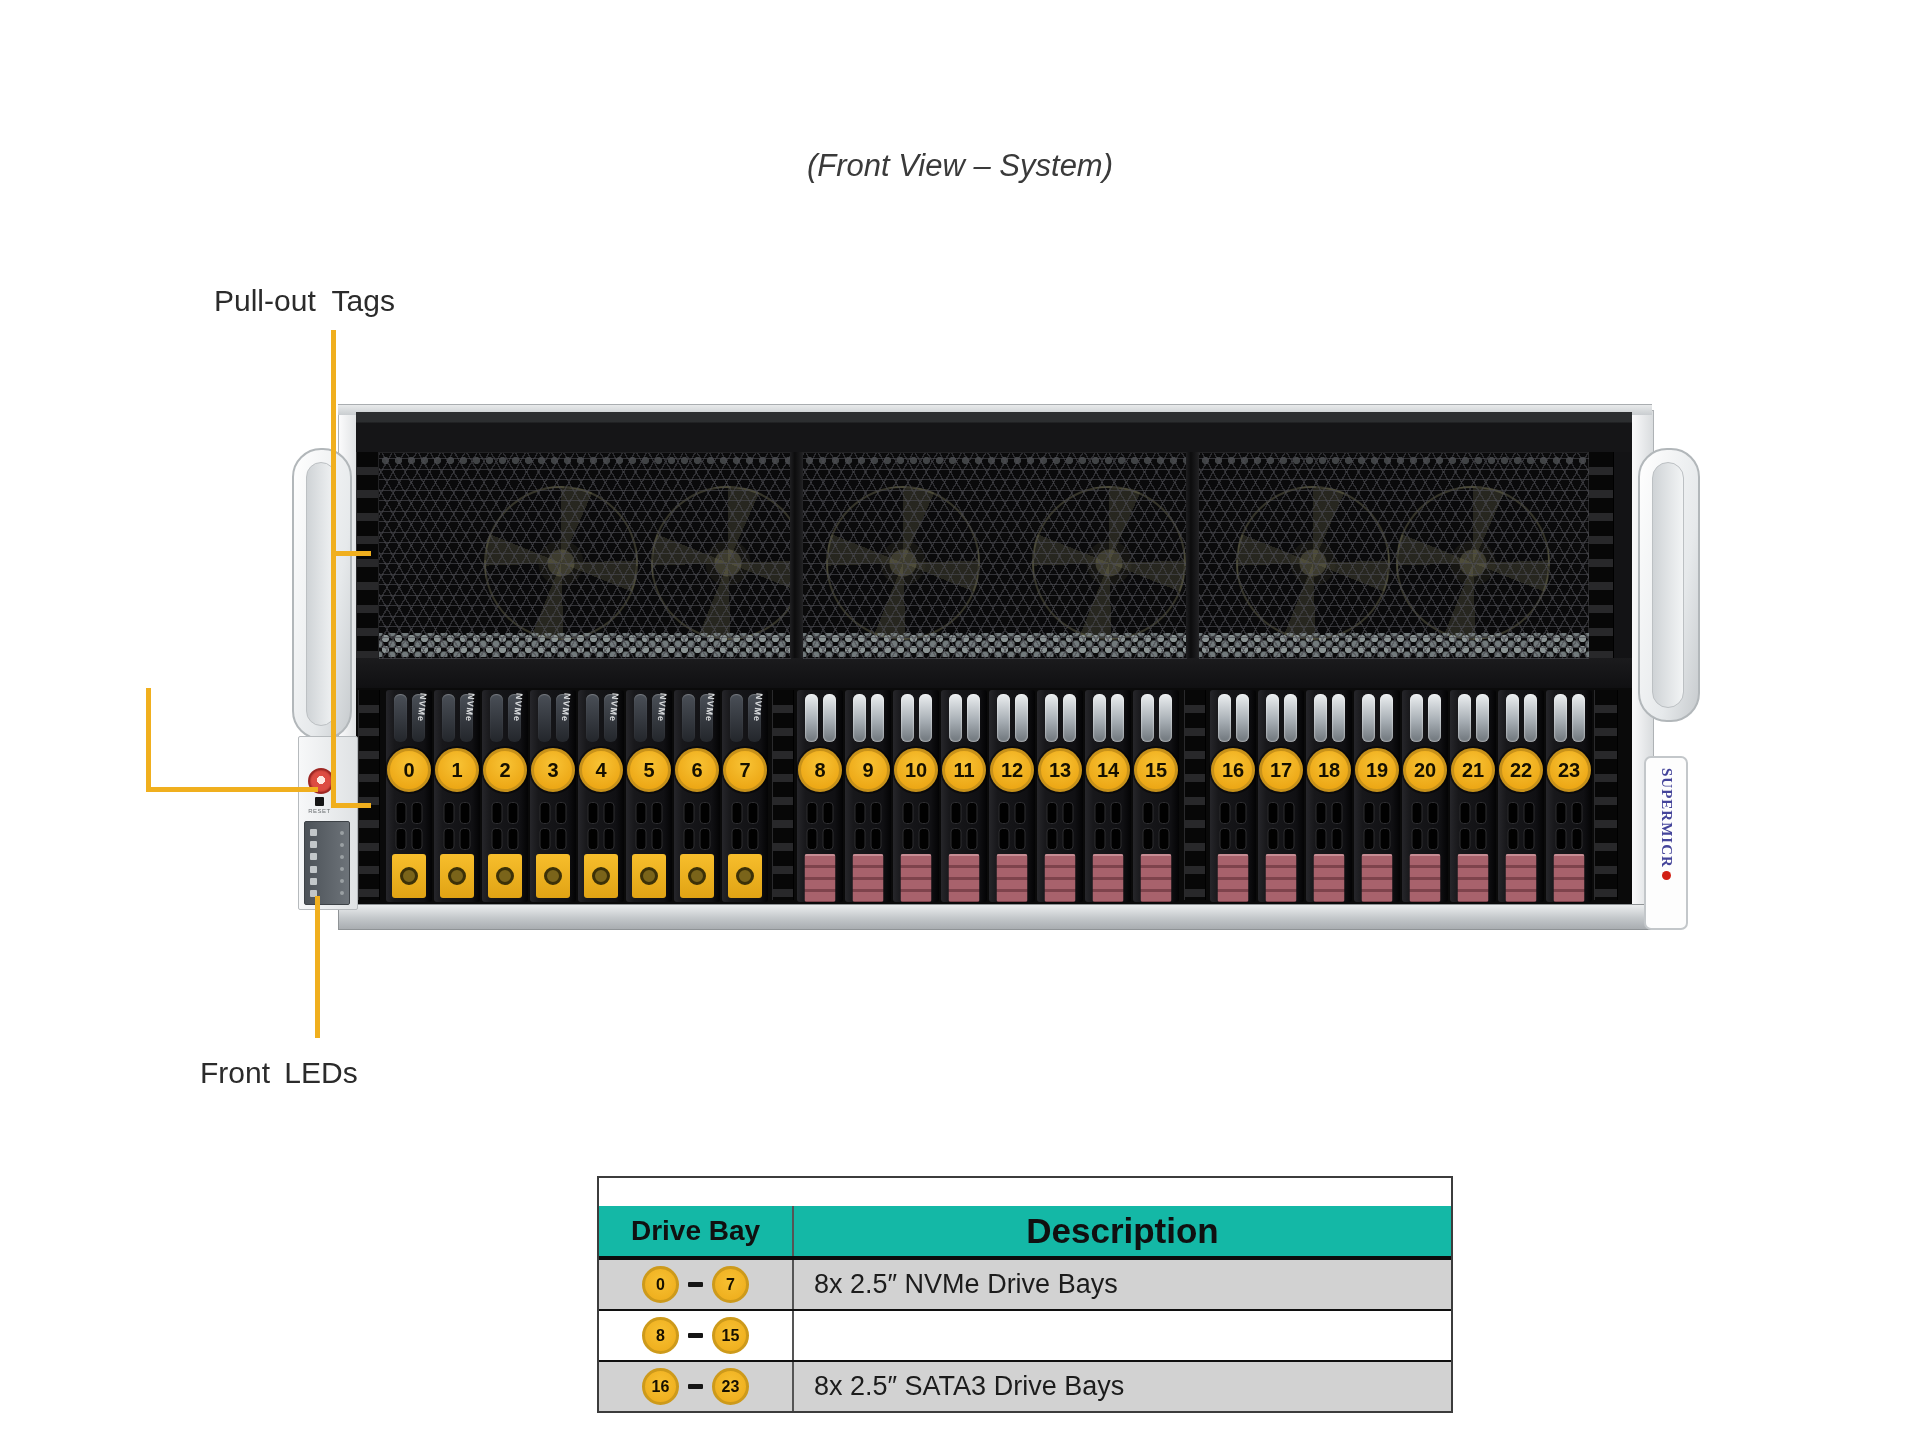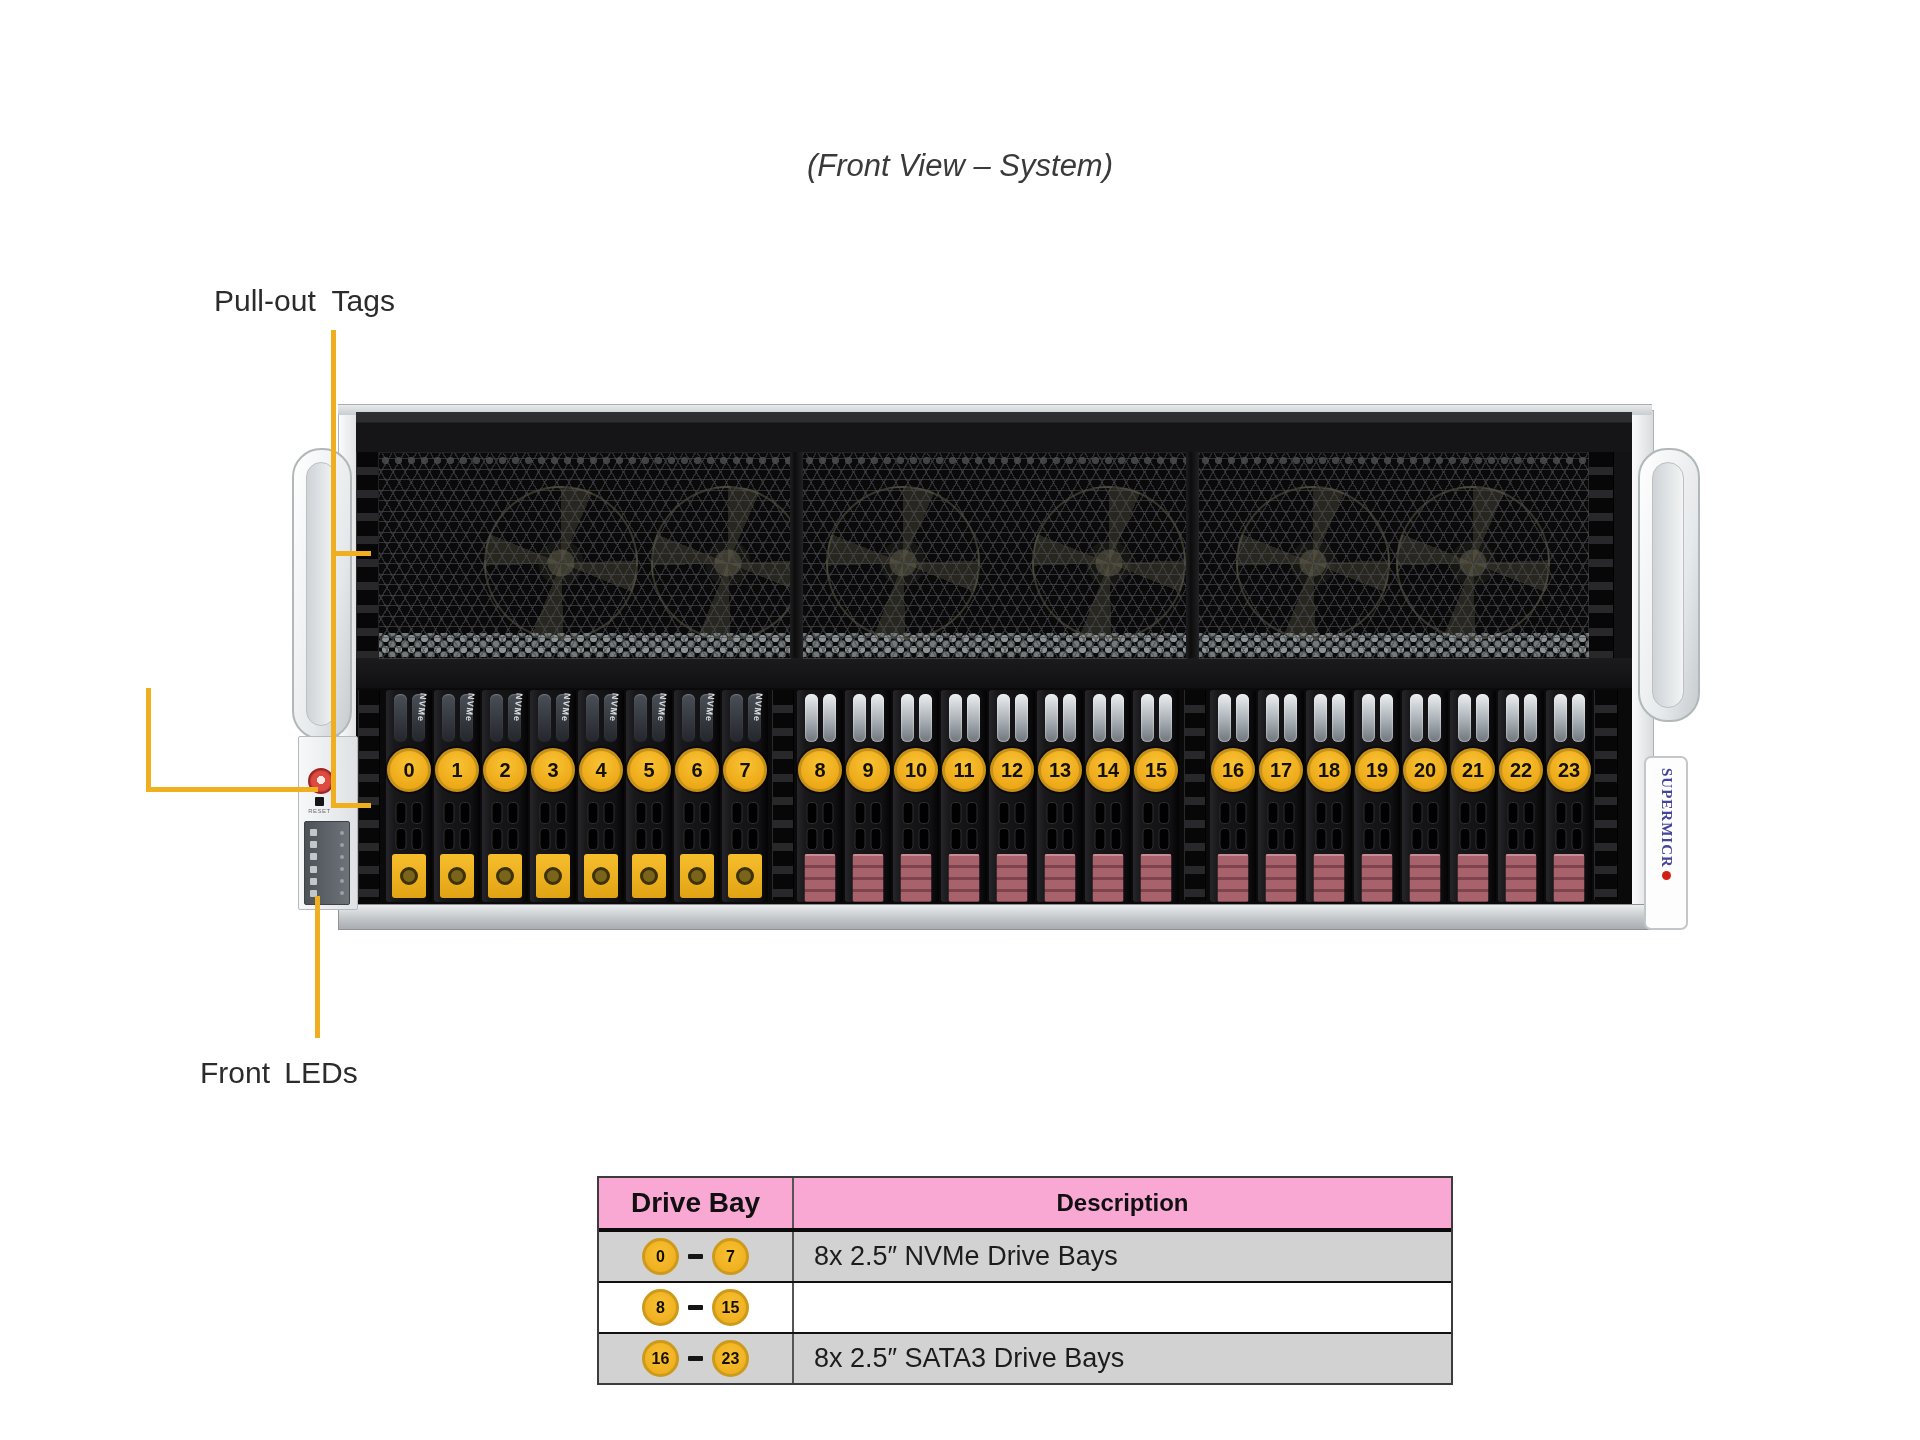--- a/index.html
+++ b/index.html
@@ -93,24 +93,24 @@
 
   
   .brand-tag{left:1644px;top:756px;width:44px;height:174px;background:#fdfdfd;border:2px solid #c3c7ca;border-radius:7px;
     z-index:19;display:flex;flex-direction:column;align-items:center;justify-content:flex-start;padding-top:10px;box-sizing:border-box;}
   .brand-text{writing-mode:vertical-rl;font-size:15px;font-weight:bold;letter-spacing:1px;color:#44449a;
     font-family:"Liberation Serif", serif;}
   .brand-dot{width:9px;height:9px;border-radius:50%;background:#d21f14;margin-top:3px;}
 
   
   .spec-table{left:597px;top:1176px;width:852px;border:2px solid #3c3c3c;z-index:20;background:#fff;}
-  .t-header{display:flex;height:50px;border-bottom:4px solid #0b0b0b;background:#f9a8d4;}
+  .t-header{display:flex;height:50px;border-bottom:4px solid #0b0b0b;background:#14b8a6;margin-top:28px;}
   .t-h1{width:193px;border-right:2px solid #555;display:flex;align-items:center;justify-content:center;
         font-weight:bold;font-size:28px;color:#101010;}
-  .t-h2{flex:1;display:flex;align-items:center;justify-content:center;font-weight:bold;font-size:24px;color:#101010;}
+  .t-h2{flex:1;display:flex;align-items:center;justify-content:center;font-weight:bold;font-size:35px;color:#101010;}
   .t-row{display:flex;height:49px;}
   .t-row + .t-row{border-top:2px solid #101010;}
   .t-row.shaded{background:#d2d2d2;}
   .t-c1{width:193px;border-right:2px solid #555;display:flex;align-items:center;justify-content:center;}
   .t-c2{flex:1;display:flex;align-items:center;font-size:27px;color:#1c1c1c;padding-left:20px;}
   .t-badge{width:31px;height:31px;border-radius:50%;border:3px solid #cd9a1b;
     background:radial-gradient(circle at 50% 40%, #f7c133, #edaa18);
     display:flex;align-items:center;justify-content:center;font-size:16px;font-weight:bold;color:#171000;}
   .t-dash{width:15px;height:5px;background:#151515;margin:0 9px;border-radius:1px;}
 </style>

